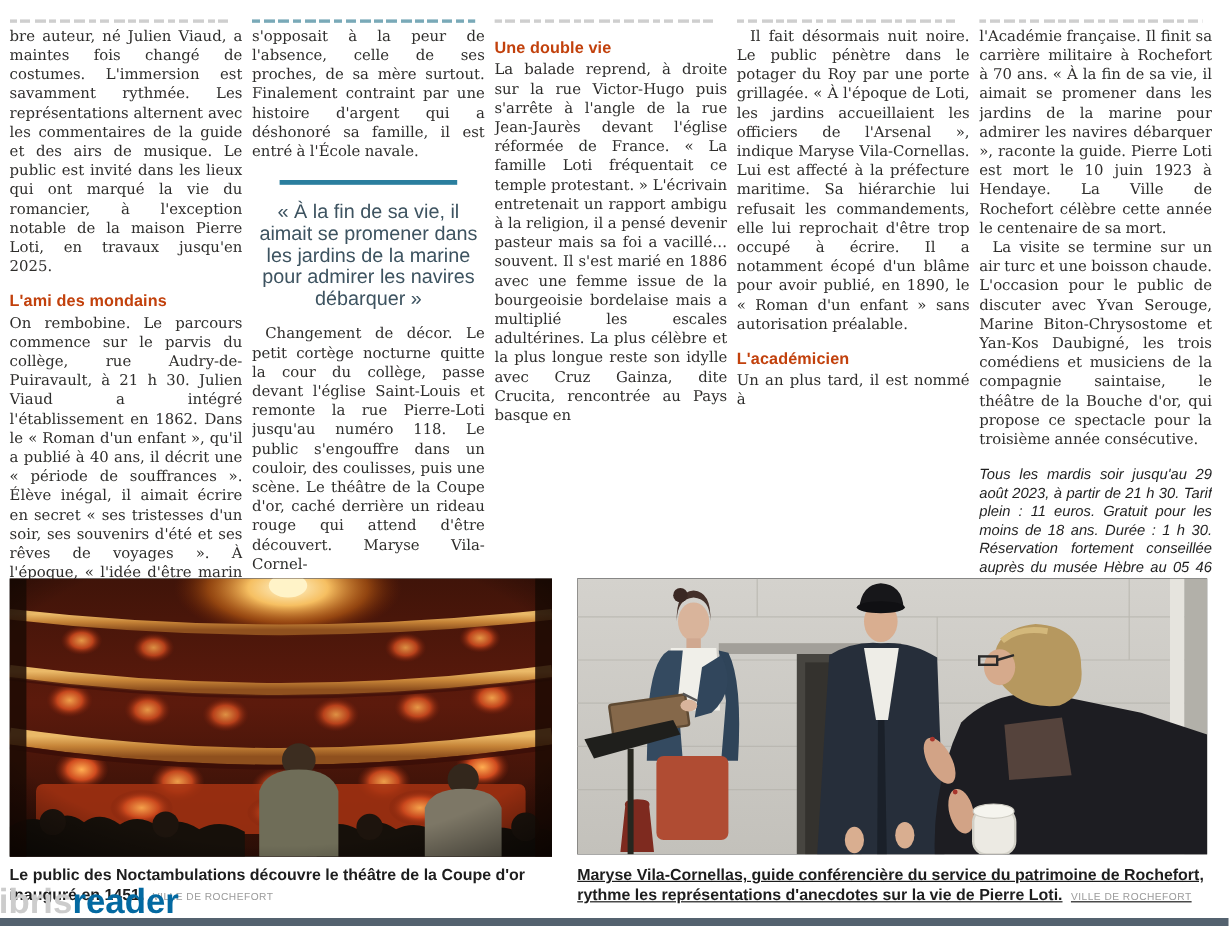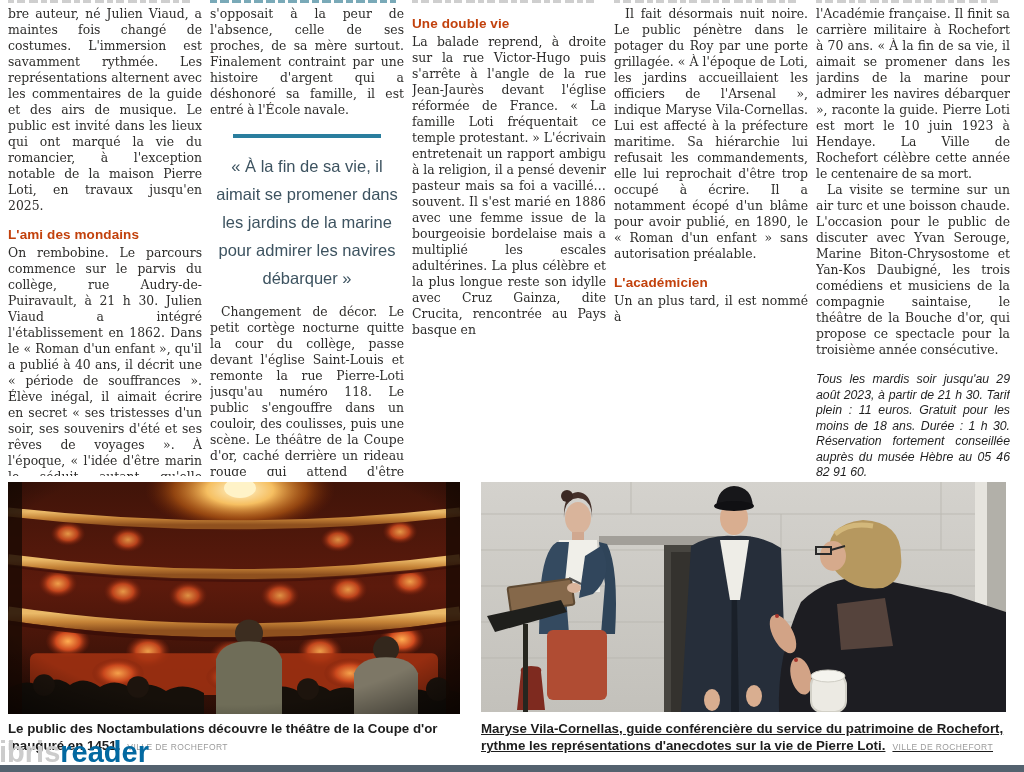--- a/index.html
+++ b/index.html
@@ -2,21 +2,21 @@
 <html lang="fr"><head>
 <meta charset="utf-8">
 <style>
   html,body{margin:0;padding:0;background:#ffffff;}
   #page{
     position:relative;width:1024px;height:772px;background:#ffffff;
     overflow:hidden;font-family:"DejaVu Serif",serif;color:#2e2d2b;
   }
   
   #text-region{
-    position:absolute;left:8px;top:0;width:1002px;height:476px;
+    position:absolute;left:8px;top:16px;width:1002px;height:476px;
     display:flex;gap:8px;overflow:hidden;
   }
   .col{flex:1 1 0;min-width:0;overflow:hidden;}
   .cutline{
     height:3px;overflow:hidden;margin:0 2px 3px 0;opacity:.55;width:96%;
     background:repeating-linear-gradient(90deg,#a7a7a7 0 6px,transparent 6px 9px,#a7a7a7 9px 17px,transparent 17px 21px,#a7a7a7 21px 30px,transparent 30px 33px);
   }
   .cutline.teal{
     background:repeating-linear-gradient(90deg,#5894a6 0 7px,transparent 7px 10px,#5894a6 10px 19px,transparent 19px 22px,#5894a6 22px 31px,transparent 31px 34px);
     opacity:.8;
@@ -27,21 +27,21 @@
   }
   p.body.indent{text-indent:11px;}
   h3.subhead{
     margin:13px 0 3px 0;font-family:"Liberation Sans",sans-serif;
     font-size:13.5px;font-weight:bold;color:#c2410c;letter-spacing:.1px;
   }
   
   .pullquote-block{margin:16px 0 12px 0;text-align:center;}
   .pullquote-rule{height:4px;width:76%;margin:0 auto 14px auto;background:#2a7e9e;}
   .pullquote-text{
-    font-family:"Liberation Sans",sans-serif;font-size:16.5px;line-height:28px;
+    font-family:"Liberation Sans",sans-serif;font-size:16.5px;line-height:18px;
     color:#3d5360;text-align:center;margin:0 2px;
   }
   
   p.info{
     margin:14px 0 0 0;font-family:"Liberation Sans",sans-serif;font-style:italic;
     font-size:12.3px;line-height:15.5px;color:#1f1f1f;text-align:justify;hyphens:auto;
   }
   
   .photo{position:absolute;overflow:hidden;background:#222;}
   #photo-theatre{left:8px;top:482px;width:452px;height:232px;}

